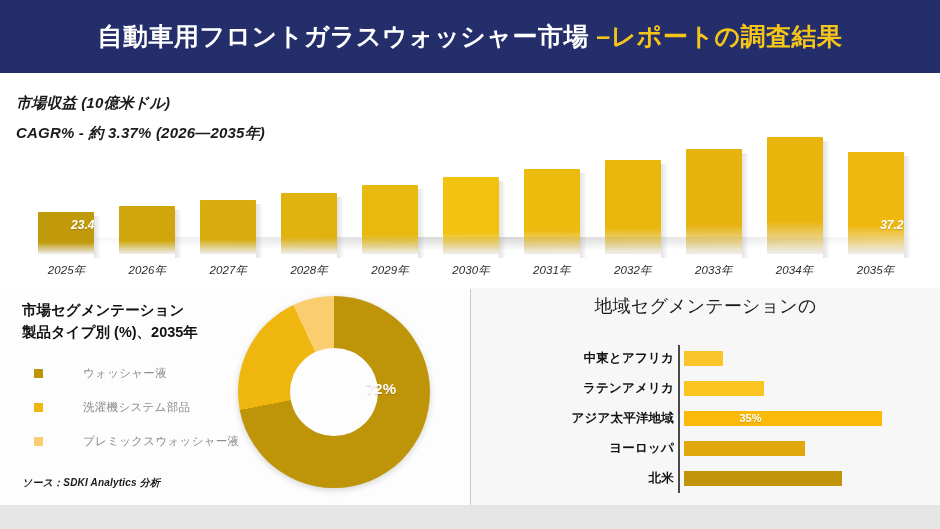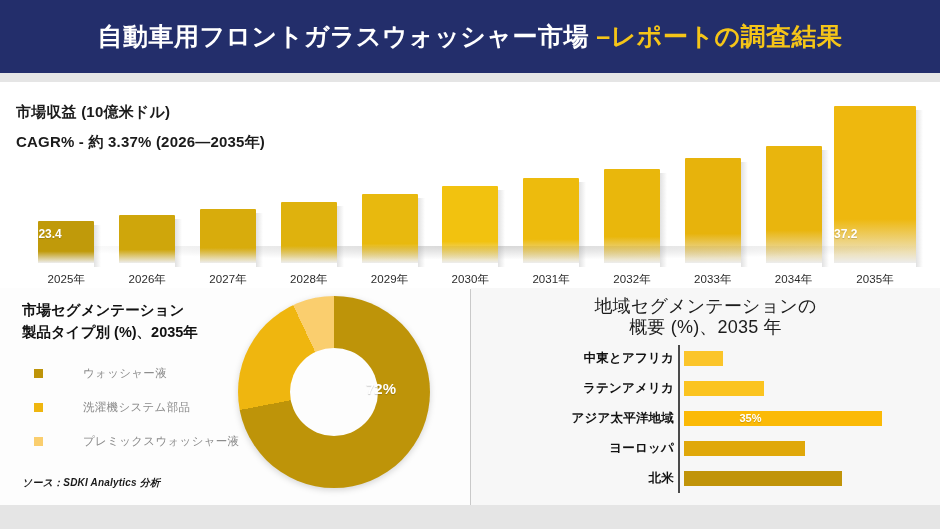--- a/index.html
+++ b/index.html
@@ -17,41 +17,41 @@
     background:#232E6B;
     display:flex;align-items:center;justify-content:center;
   }
   .header-title{
     font-size:25px;font-weight:bold;color:#ffffff;letter-spacing:.5px;
     white-space:nowrap;
   }
   .header-title .accent{color:#F5C518;}
 
   
-  .bar-panel{position:absolute;left:0;top:82px;width:940px;height:215px;background:#fff;}
+  .bar-panel{position:absolute;left:0;top:73px;width:940px;height:215px;background:#fff;font-style:italic;}
   .bar-captions{position:absolute;left:16px;top:21px;}
   .cap1{font-size:15px;font-weight:bold;color:#1b1b1b;letter-spacing:.2px;}
   .cap2{font-size:15px;font-weight:bold;color:#1b1b1b;letter-spacing:.2px;margin-top:11px;}
 
   .bars-area{position:absolute;left:26px;top:20px;width:890px;height:185px;}
   .baseline-shadow{
     position:absolute;left:30px;top:144px;width:860px;height:13px;
     background:radial-gradient(ellipse at 50% 0%,rgba(120,120,120,.30) 0%,rgba(150,150,150,.10) 55%,rgba(255,255,255,0) 75%);
   }
   .bar-cols{position:absolute;left:0;top:0;width:890px;height:185px;display:flex;align-items:flex-end;}
   .bar-col{flex:1 1 0;display:flex;flex-direction:column;align-items:center;justify-content:flex-end;height:185px;position:relative;}
   .bar{
     width:56px;position:relative;border-radius:1px 1px 0 0;
   }
   .bar::after{
     content:"";position:absolute;left:100%;top:4px;width:7px;height:100%;
     background:linear-gradient(to right,rgba(120,120,120,.22),rgba(255,255,255,0));
   }
   .bar-value{
-    position:absolute;left:0;right:0;bottom:22px;text-align:left;
+    position:absolute;left:0;right:0;bottom:22px;text-align:right;
     font-size:12px;font-weight:bold;color:#ffffff;text-shadow:0 1px 1px rgba(0,0,0,.18);
   }
   .bar-label{
     margin-top:9px;font-size:11.5px;color:#2b2b2b;white-space:nowrap;letter-spacing:.1px;
   }
 
   
   .lower{position:absolute;left:0;top:288px;width:940px;height:217px;background:#FAFAFA;}
   .hdivider{position:absolute;left:0;top:288px;width:940px;height:1px;background:#CFCFCF;}
   .vdivider{position:absolute;left:470px;top:289px;width:1px;height:216px;background:#C9C9C9;}
@@ -168,21 +168,21 @@
           </div>
           <div class="bar-col">
             <div class="bar" style="height: 105px; background: linear-gradient(rgb(231, 179, 12) 0%, rgb(231, 179, 12) 72%, rgba(0, 0, 0, 0.07) 100%);"></div>
             <div class="bar-label">2033年</div>
           </div>
           <div class="bar-col">
             <div class="bar" style="height: 117px; background: linear-gradient(rgb(233, 181, 13) 0%, rgb(233, 181, 13) 72%, rgba(0, 0, 0, 0.07) 100%);"></div>
             <div class="bar-label">2034年</div>
           </div>
           <div class="bar-col">
-            <div class="bar" style="height: 157px; background: linear-gradient(rgb(238, 184, 14) 0%, rgb(238, 184, 14) 72%, rgba(0, 0, 0, 0.07) 100%); padding-left: 26px;">
+            <div class="bar" style="height: 102px; background: linear-gradient(rgb(238, 184, 14) 0%, rgb(238, 184, 14) 72%, rgba(0, 0, 0, 0.07) 100%);">
               <div class="bar-value">37.2</div>
             </div>
             <div class="bar-label">2035年</div>
           </div>
         </div>
     </div>
   </div>
 
   <div class="hdivider"></div>
 
@@ -211,21 +211,20 @@
       <div class="donut-wrap">
         <div class="donut" id="donut-ring" style="background: conic-gradient(rgb(190, 148, 9) 0deg, rgb(190, 148, 9) 259.2deg, rgb(239, 182, 15) 259.2deg, rgb(239, 182, 15) 334.8deg, rgb(250, 206, 110) 334.8deg, rgb(250, 206, 110) 360deg);"></div>
         <div class="donut-hole"></div>
         <div class="donut-value">72%</div>
       </div>
     </div>
 
     <div class="region-panel">
       <div class="region-title">
         <div>地域セグメンテーションの</div>
-        <div>概要 (%)、2035 年</div>
       </div>
       <div class="region-chart">
         <div class="region-axis"></div>
         <div class="region-rows" id="region-rows">
             <div class="region-row">
               <div class="region-label">中東とアフリカ</div>
               <div class="region-bar-wrap">
                 <div class="region-bar" style="width: 39px; background: rgb(251, 197, 42);"></div>
               </div>
             </div>

